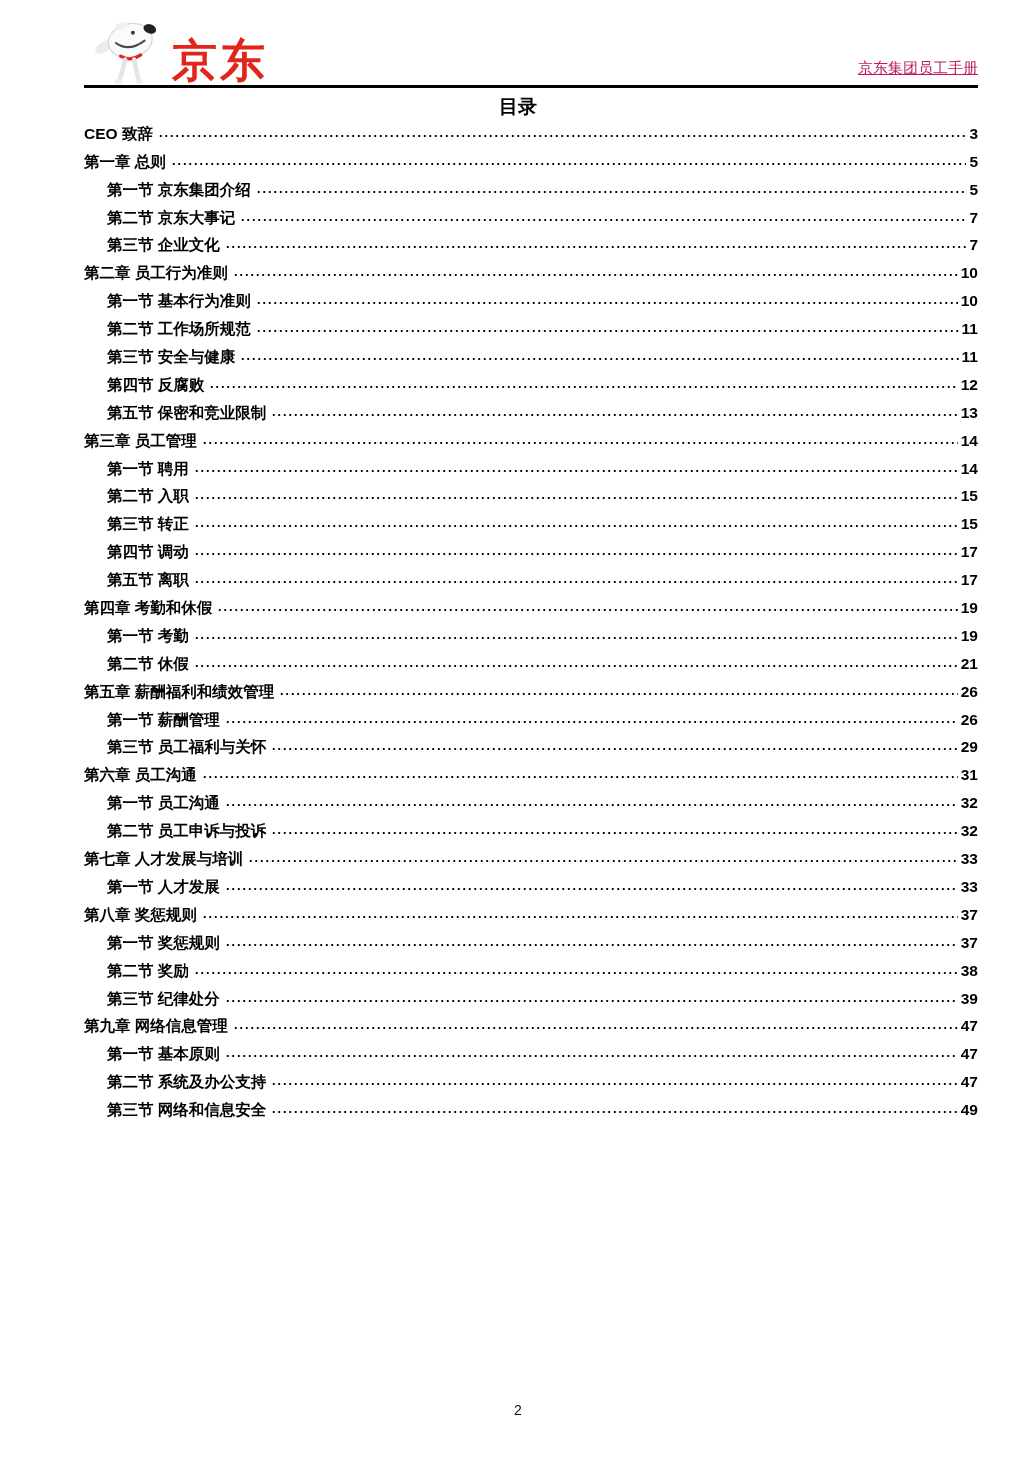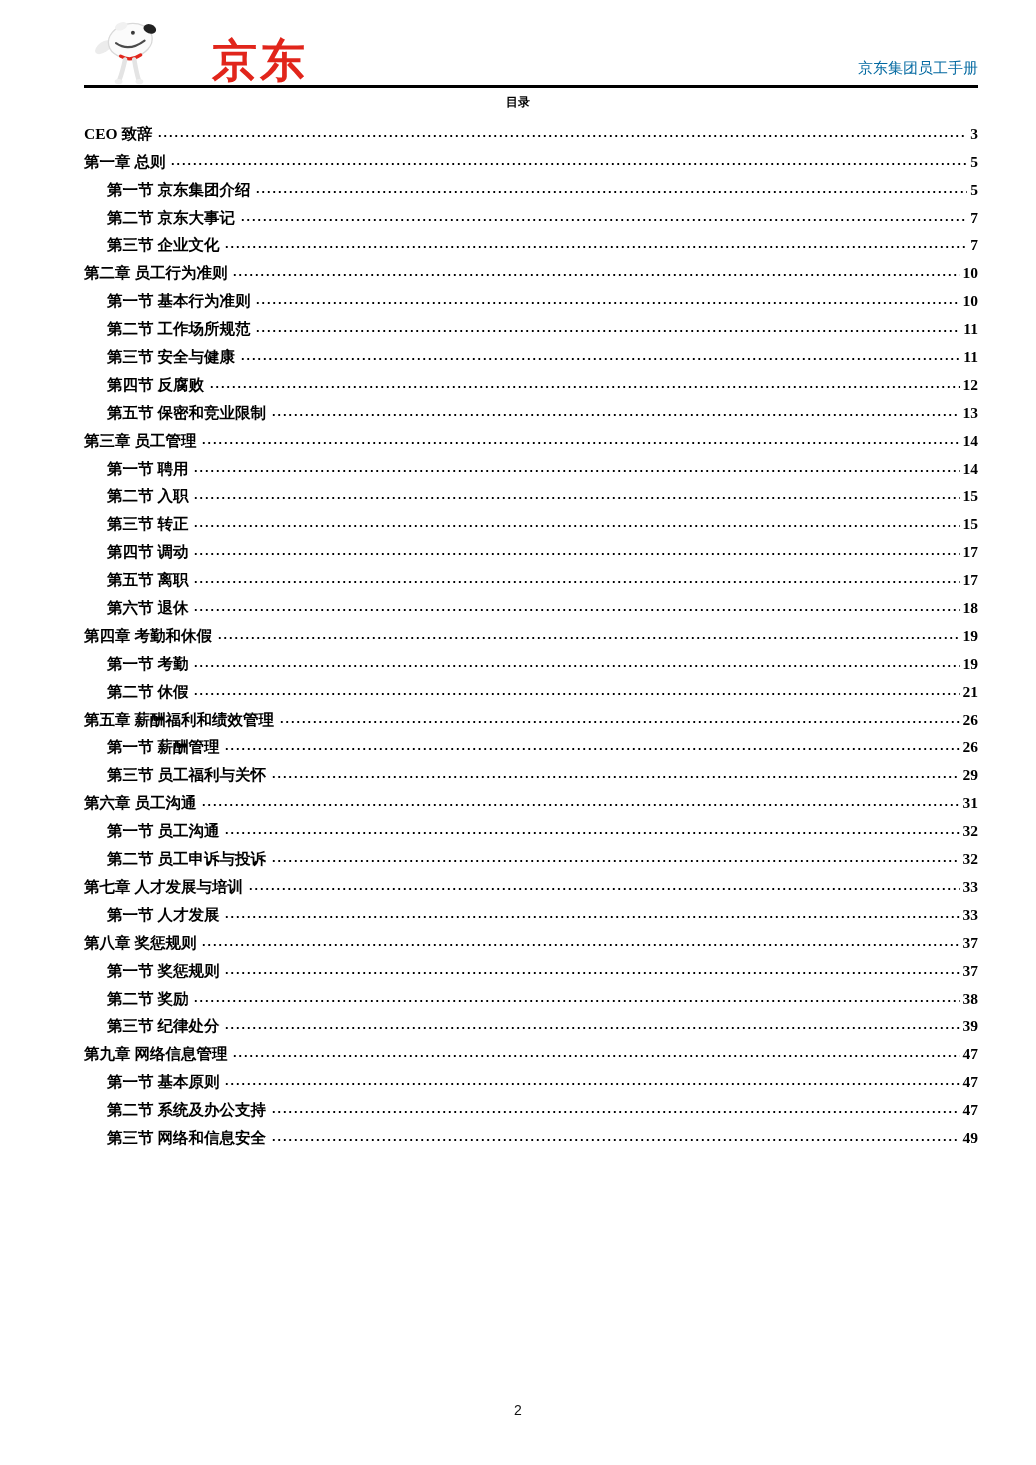--- a/index.html
+++ b/index.html
@@ -22,54 +22,53 @@
     right: 58px;
     height: 88px;
     border-bottom: 3px solid #000000;
   }
   .logo {
     position: absolute;
     left: 6px;
     top: 12px;
     display: flex;
     align-items: center;
-    gap: 40px;
   }
   .logo-text {
     color: #e1251b;
     font-size: 45px;
     font-weight: bold;
     letter-spacing: 3px;
     line-height: 1;
     margin-left: 4px;
     margin-top: 14px;
   }
   .doc-title {
     position: absolute;
     right: 0;
     bottom: 7px;
     font-size: 15px;
-    color: #0369a1;
+    color: #be185d;
+    text-decoration: underline;
   }
   
   .toc-title {
     position: absolute;
     top: 94px;
     left: 0;
     width: 100%;
     text-align: center;
-    font-size: 12px;
+    font-size: 19px;
     font-weight: bold;
   }
   .toc {
     position: absolute;
     top: 117px;
     left: 84px;
     right: 58px;
-    font-family: Liberation Serif, serif;
   }
   .toc-row {
     display: flex;
     align-items: flex-end;
     height: 27.9px;
     cursor: pointer;
   }
   .toc-row.level-2 { padding-left: 23px; }
   .toc-label {
     font-size: 15.5px;
@@ -238,25 +237,20 @@
       <span class="toc-leader"></span>
       <span class="toc-page">17</span>
     </div>
 
     <div class="toc-row level-2">
       <span class="toc-label">第五节 离职</span>
       <span class="toc-leader"></span>
       <span class="toc-page">17</span>
     </div>
 
-    <div class="toc-row level-2">
-      <span class="toc-label">第六节 退休</span>
-      <span class="toc-leader"></span>
-      <span class="toc-page">18</span>
-    </div>
 
     <div class="toc-row level-1">
       <span class="toc-label">第四章 考勤和休假</span>
       <span class="toc-leader"></span>
       <span class="toc-page">19</span>
     </div>
 
     <div class="toc-row level-2">
       <span class="toc-label">第一节 考勤</span>
       <span class="toc-leader"></span>

